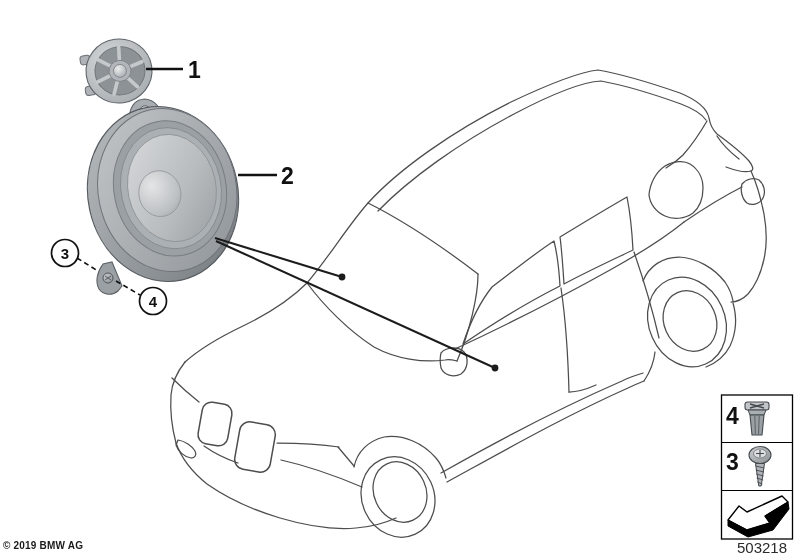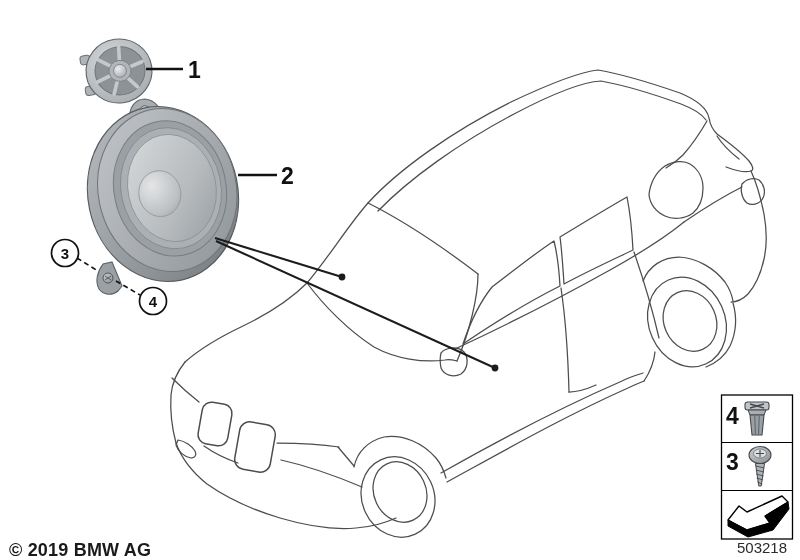--- a/index.html
+++ b/index.html
@@ -2,21 +2,21 @@
 <html><head>
 <meta charset="utf-8">
 <style>
   html,body{margin:0;padding:0;background:#e8e8e8;}
   .stage{
     position:relative;width:800px;height:560px;background:#ffffff;
     font-family:"Liberation Sans", sans-serif;overflow:hidden;
   }
   svg{position:absolute;left:0;top:0;}
   .copyright{
-    position:absolute;left:9px;top:540px;font-size:18px;font-weight:bold;
+    position:absolute;left:3px;top:540px;font-size:10px;font-weight:bold;
     color:#1a1a1a;letter-spacing:0.2px;
   }
   text{font-family:"Liberation Sans", sans-serif;}
   .callout-num{font-weight:bold;font-size:23px;fill:#111;}
   .callout-num-sm{font-weight:bold;font-size:15px;fill:#111;}
   .legend-num{font-weight:bold;font-size:23px;fill:#111;}
   .diagram-num{font-size:15px;fill:#2b2b2b;}
 </style>
 </head>
 <body>

